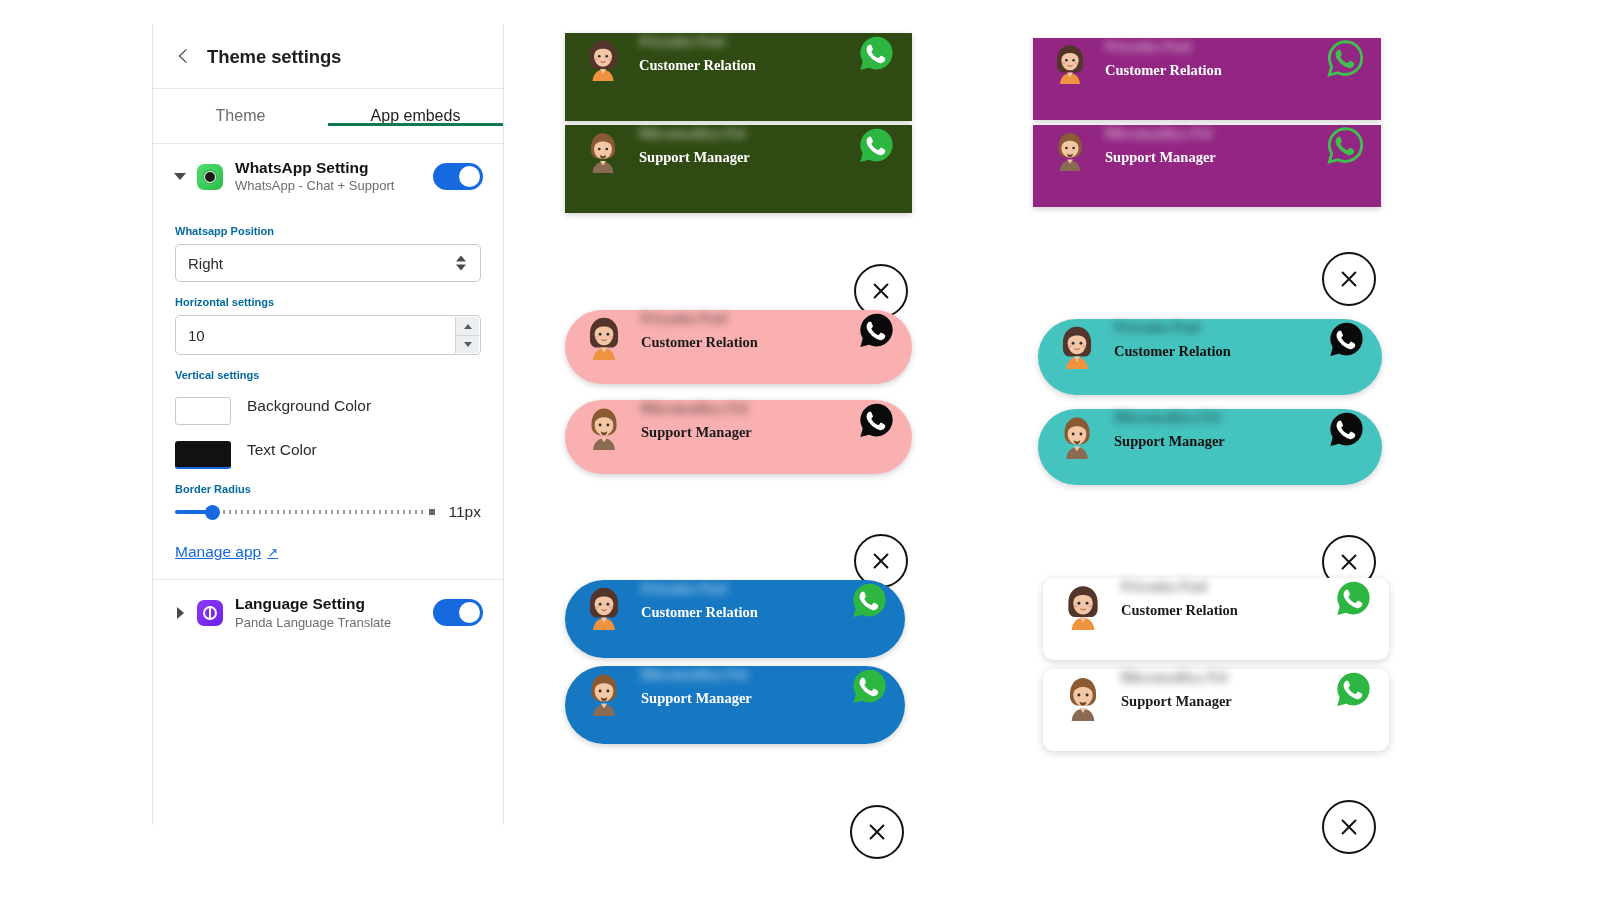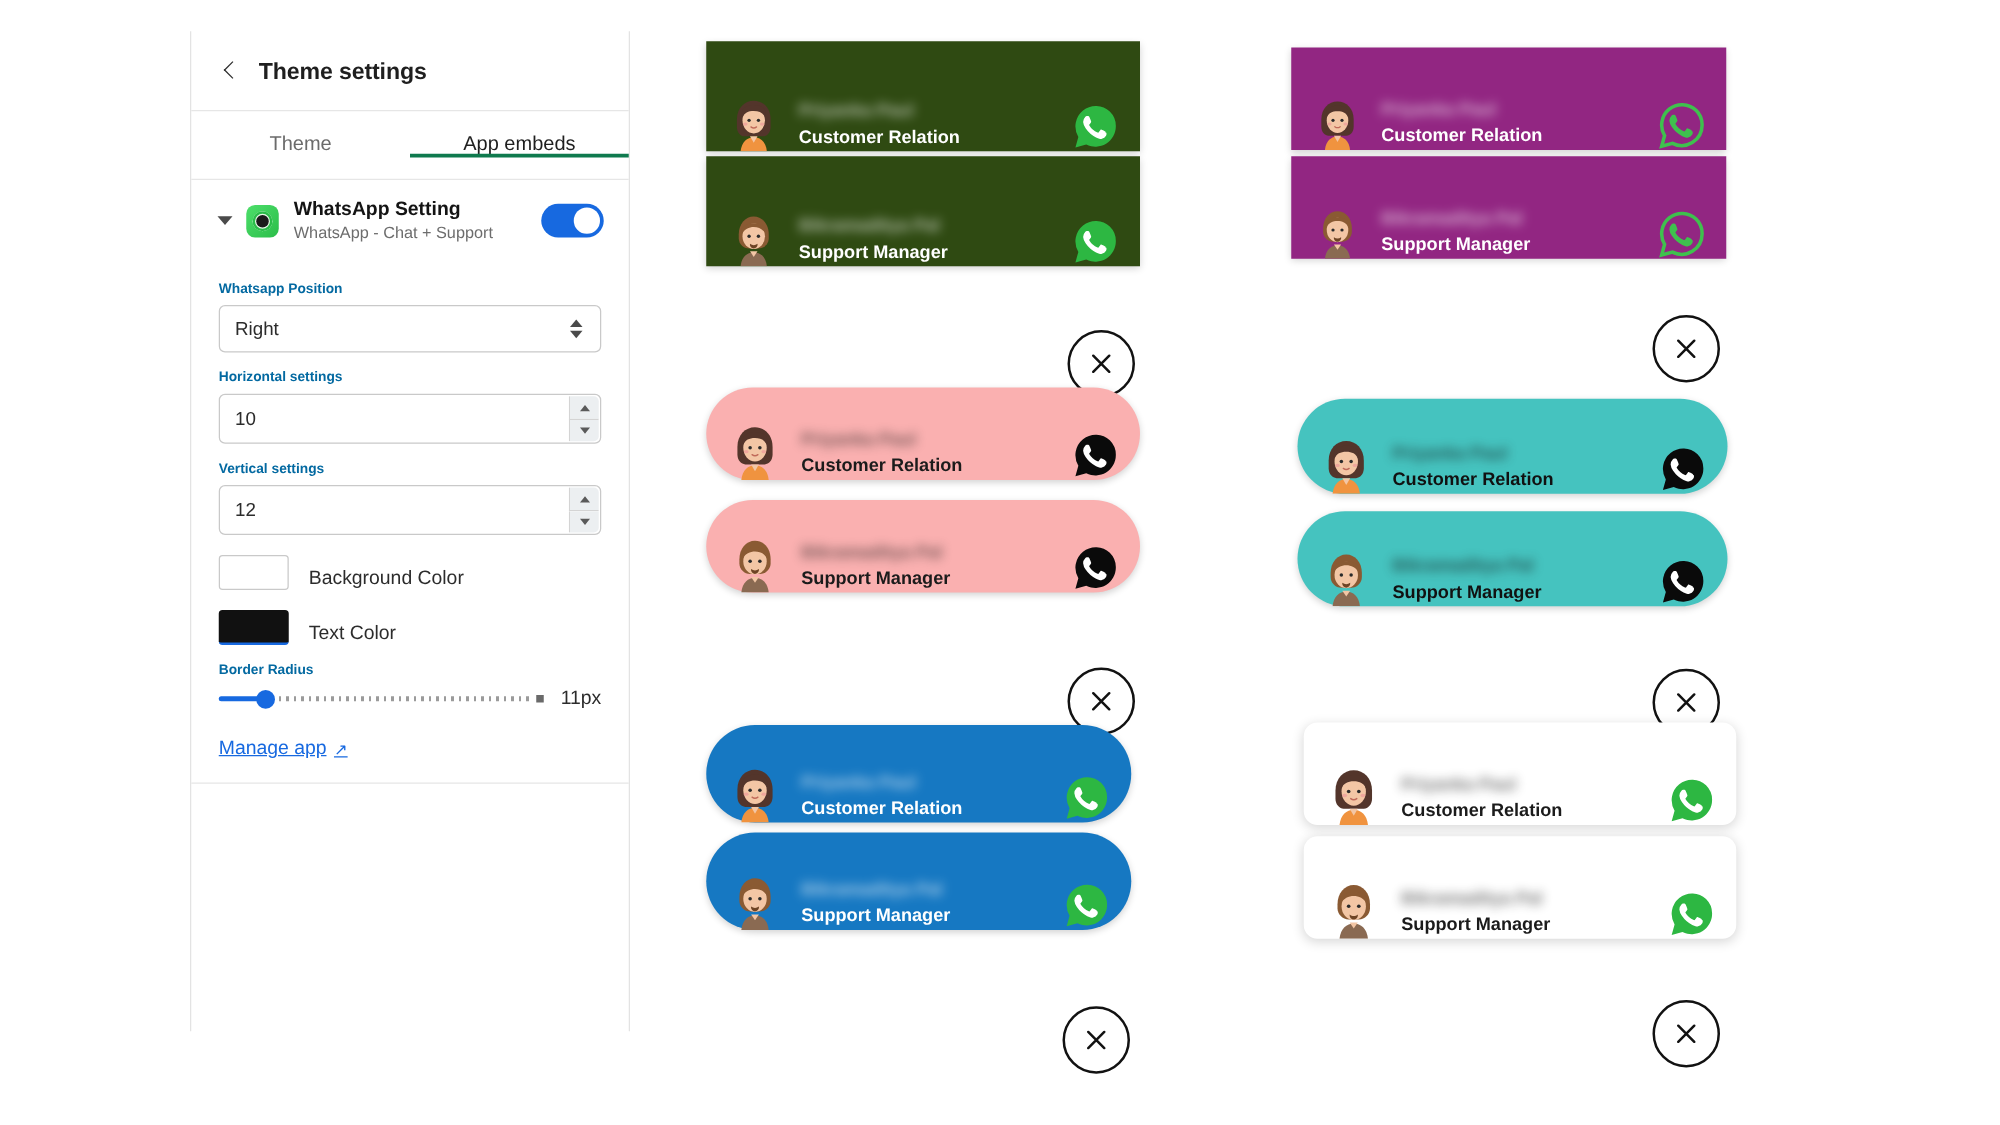--- a/index.html
+++ b/index.html
@@ -108,21 +108,21 @@
     flex:1;background:#eceff1;border-left:1px solid #d4d4d4;display:flex;
     align-items:center;justify-content:center;cursor:pointer;
   }
   .stepper b:first-child{border-bottom:1px solid #d4d4d4;border-top-right-radius:4px;}
   .stepper b:last-child{border-bottom-right-radius:4px;}
   .stepper i{display:block;width:0;height:0;border-left:4px solid transparent;
     border-right:4px solid transparent;}
   .stepper i.up{border-bottom:5px solid #5a5a5a;}
   .stepper i.dn{border-top:5px solid #5a5a5a;}
 
-  .colorrow{display:flex;align-items:flex-end;gap:16px;margin-top:16px;}
+  .colorrow{display:flex;align-items:flex-start;gap:16px;margin-top:16px;}
   .swatch{width:56px;height:28px;border-radius:3px;flex:0 0 56px;cursor:pointer;}
   .swatch.bg{background:#ffffff;border:1px solid #c9c9c9;box-sizing:border-box;}
   .swatch.tx{background:#111111;border-bottom:2px solid #1769e0;box-sizing:border-box;}
   .colorlbl{font-size:15.5px;color:#2c2c2c;}
 
   .sliderwrap{display:flex;align-items:center;gap:12px;margin-top:8px;}
   .slider{position:relative;flex:1;height:16px;cursor:pointer;}
   .slider .track-filled{
     position:absolute;left:0;top:6px;height:4px;width:38px;background:#1769e0;border-radius:2px;
   }
@@ -142,22 +142,23 @@
   }
   .extico{font-size:13px;line-height:1;}
 
   .sb-div{height:1px;background:#e6e6e6;margin:0;}
 
   
   .col{position:absolute;}
   .grp{position:relative;}
 
   .wcard{
-    display:flex;align-items:flex-end;box-sizing:border-box;position:relative;
+    display:flex;align-items:flex-start;box-sizing:border-box;position:relative;
     box-shadow:0 2px 6px rgba(0,0,0,.18);
+    font-family:Liberation Serif, serif;
   }
   .wcard .ava{
     flex:0 0 auto;display:flex;align-items:center;justify-content:center;
     font-size:38px;line-height:1;
   }
   .wcard .meta{flex:1;min-width:0;padding-left:12px;}
   .wcard .nm{
     font-size:14px;font-weight:700;line-height:1.35;
     filter:blur(4.2px);opacity:.62;user-select:none;
   }
@@ -217,31 +218,20 @@
           <b>
               <i class="up"></i>
             </b>
           <b>
               <i class="dn"></i>
             </b>
         </span>
       </div>
 
       <div class="fl">Vertical settings</div>
-      <div class="num">
-        <span>12</span>
-        <span class="stepper">
-          <b>
-              <i class="up"></i>
-            </b>
-          <b>
-              <i class="dn"></i>
-            </b>
-        </span>
-      </div>
 
       <div class="colorrow">
         <div class="swatch bg"></div>
         <div class="colorlbl">Background Color</div>
       </div>
 
       <div class="colorrow">
         <div class="swatch tx"></div>
         <div class="colorlbl">Text Color</div>
       </div>
@@ -258,20 +248,31 @@
       </div>
 
       <div class="managelink">
         <span>Manage app</span>
         <span class="extico">↗</span>
       </div>
     </div>
 
     <div class="sb-div"></div>
 
+    <div class="app-row">
+      <div class="caret right"></div>
+      <div class="app-ico lang">
+          <span class="panda"></span>
+        </div>
+      <div class="app-txt">
+        <div class="app-name">Language Setting</div>
+        <div class="app-sub">Panda Language Translate</div>
+      </div>
+      <div class="toggle"></div>
+    </div>
 
   </div>
 
   <div class="col" id="col-middle" style="left:565px;top:33px;width:350px;">
       <div class="grp" style="position: absolute; left: 0px; top: 0px; width: 347px;">
         <div class="wcard" style="width: 347px; height: 88px; background: rgb(47, 74, 18); color: rgb(255, 255, 255); border-radius: 0px; margin-bottom: 4px; padding: 0px 16px 0px 14px;">
           <div class="ava" style="width:48px;height:48px;">
             <svg width="48" height="48" viewBox="0 0 64 64">
       <path d="M14 30c0-12 8-20 18-20s18 8 18 20v8c0 6-4 10-8 10H22c-4 0-8-4-8-10Z" fill="#53352B"></path>
       <ellipse cx="32" cy="31" rx="12" ry="14" fill="#F3C6A5"></ellipse>

